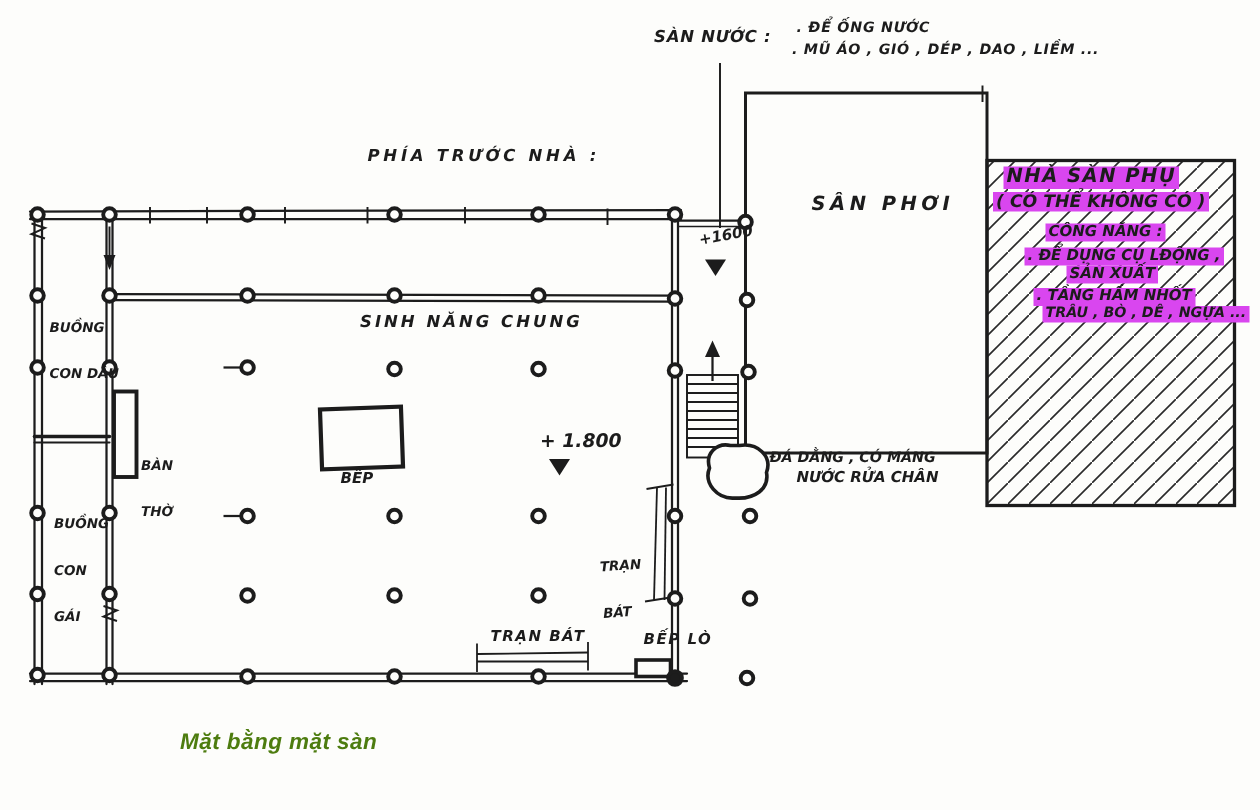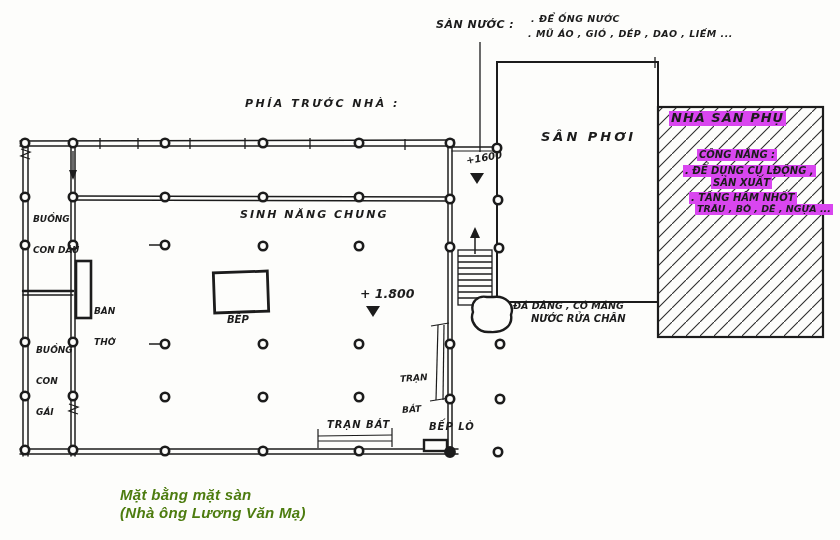--- a/index.html
+++ b/index.html
@@ -161,20 +161,21 @@
 
   <div class="lbl med hand" style="left:436px;top:19px;font-style:italic;">SÀN NƯỚC :</div>
   <div class="lbl tiny hand" style="left:531px;top:14px;font-size:9.5px;">. ĐỂ ỐNG NƯỚC</div>
   <div class="lbl tiny hand" style="left:528px;top:29px;font-size:9.5px;">. MŨ ÁO , GIÓ , DÉP , DAO , LIỀM ...</div>
 
   <div class="lbl med" style="left:245px;top:98px;letter-spacing:2.5px;">PHÍA TRƯỚC NHÀ :</div>
 
   <div class="lbl" style="left:541px;top:130px;font-size:13px;letter-spacing:3px;">SÂN PHƠI</div>
 
   <div class="lbl onhatch" style="left:669px;top:111px;font-size:13px;letter-spacing:1px;">NHÀ SÀN PHỤ</div>
+  <div class="lbl onhatch" style="left:662px;top:128px;font-size:11.5px;">( CÓ THỂ KHÔNG CÓ )</div>
   <div class="lbl onhatch small" style="left:697px;top:149px;">CÔNG NĂNG :</div>
   <div class="lbl onhatch small" style="left:683px;top:165px;">. ĐỂ DỤNG CỤ LĐỘNG ,</div>
   <div class="lbl onhatch small" style="left:711px;top:177px;">SẢN XUẤT</div>
   <div class="lbl onhatch small" style="left:689px;top:192px;">. TẦNG HẦM NHỐT</div>
   <div class="lbl onhatch" style="left:695px;top:204px;font-size:9.5px;">TRÂU , BÒ , DÊ , NGỰA ...</div>
 
   <div class="lbl tiny" style="left:33px;top:193px;">
     <div>BUỒNG</div>
     <div>CON DÂU</div>
   </div>
@@ -200,15 +201,14 @@
     <div>BÁT</div>
   </div>
 
   <div class="lbl" style="left:513px;top:301px;font-size:9.5px;">ĐÁ DẰNG , CÓ MÁNG</div>
   <div class="lbl" style="left:531px;top:313px;font-size:10px;">NƯỚC RỬA CHÂN</div>
 
   <div class="lbl small" style="left:327px;top:419px;letter-spacing:1px;">TRẠN BÁT</div>
   <div class="lbl small" style="left:429px;top:421px;letter-spacing:1px;">BẾP LÒ</div>
 
   <div class="caption" style="position:absolute;left:120px;top:486px;">Mặt bằng mặt sàn</div>
-  <div class="caption" style="position:absolute;left:120px;top:504px;">(Nhà ông Lương Văn Mạ)</div>
 
 </div>
 
 </body></html>

